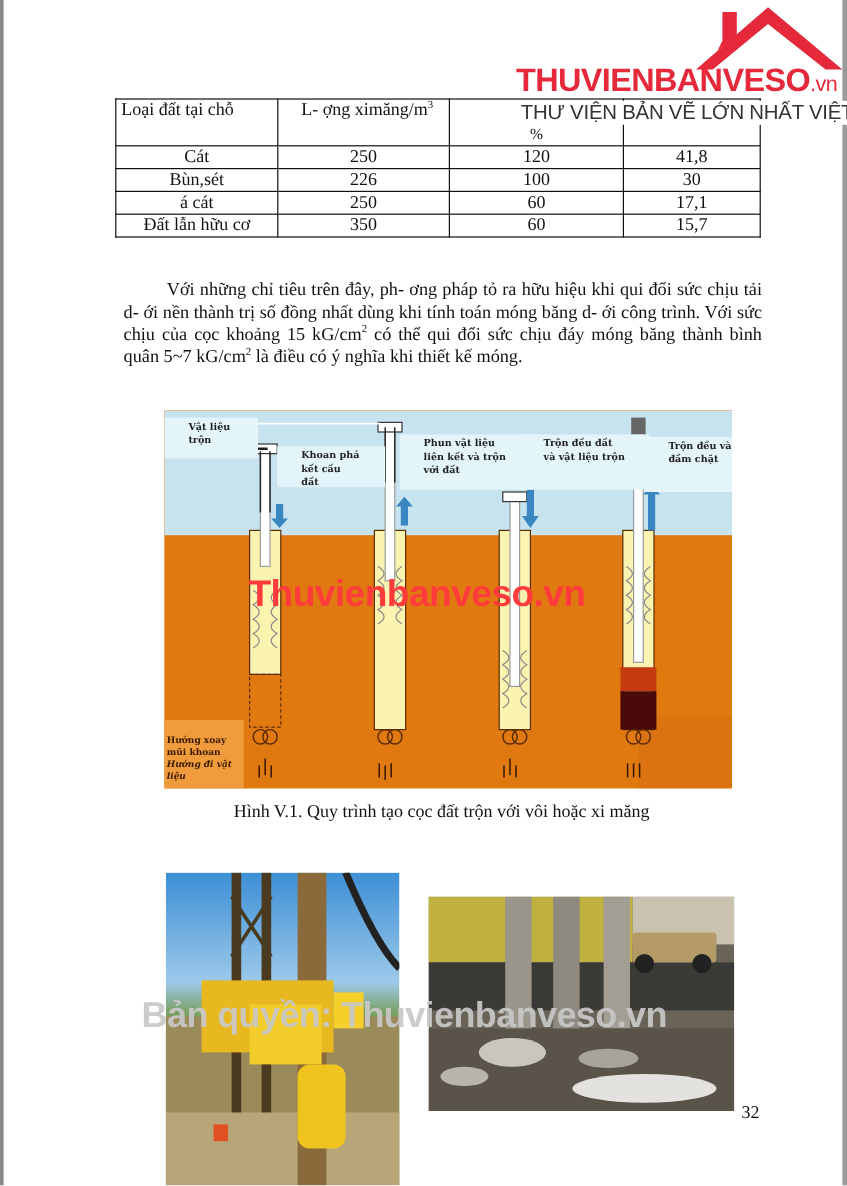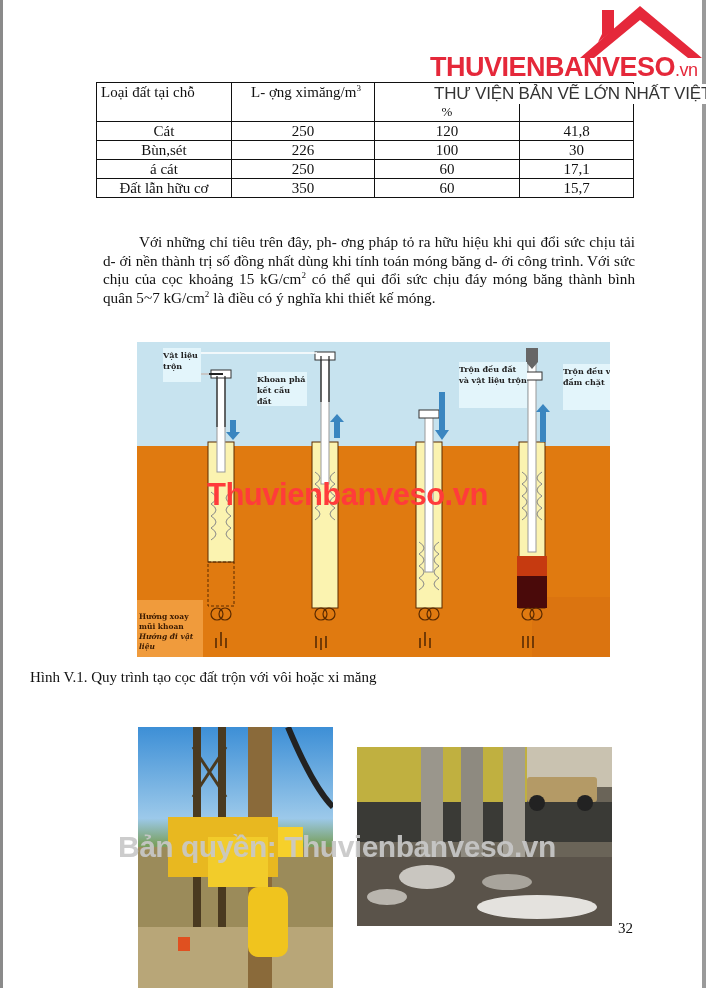--- a/index.html
+++ b/index.html
@@ -46,34 +46,34 @@
   .para {
     position: absolute; left: 103px; top: 233px; width: 532px;
     font-size: 15.2px; line-height: 18.5px; text-align: justify; text-indent: 36px; margin: 0;
   }
 
   
   .diagram { position: absolute; left: 137px; top: 342px; width: 473px; height: 315px; overflow: hidden; background: #e07a10; }
   .diagram .sky { position: absolute; left: 0; top: 0; width: 100%; height: 106px; background: #c7e3ef; }
   .diagram .label-box {
     position: absolute; background: #e3f5fb; font-family: "DejaVu Serif", serif; font-weight: bold;
-    font-size: 8px; line-height: 11px; color: #222; padding: 2px 0; margin-left: 26px;
+    font-size: 8px; line-height: 11px; color: #222; padding: 2px 20px;
   }
   .diagram .legend-box {
     position: absolute; left: 0; top: 258px; width: 66px; height: 57px; background: #f09b3c;
     font-family: "DejaVu Serif", serif; font-size: 7.5px; line-height: 10px; color: #3a1a00; padding: 12px 2px; box-sizing: border-box;
   }
   .diagram .legend-box .b { font-weight: bold; display: block; }
   .diagram .legend-box .i { font-style: italic; font-weight: bold; display: block; }
   .diagram .wm {
     position: absolute; left: 70px; top: 135px; font-family: "Liberation Sans", "DejaVu Sans", sans-serif;
     font-weight: bold; font-size: 31px; color: #ff3b3b; letter-spacing: -0.5px; white-space: nowrap;
   }
   .caption {
-    position: absolute; left: 0; width: 706px; top: 669px; text-align: left; font-size: 15px; padding-left: 30px; box-sizing: border-box;
+    position: absolute; left: 0; width: 706px; top: 669px; text-align: center; font-size: 15px; padding-left: 30px; box-sizing: border-box;
   }
 
   
   .photo1 { position: absolute; left: 138px; top: 727px; width: 195px; height: 261px; overflow: hidden; }
   .photo2 { position: absolute; left: 357px; top: 747px; width: 255px; height: 179px; overflow: hidden; }
   .wm2 {
     position: absolute; left: 118px; top: 830px; font-family: "Liberation Sans", "DejaVu Sans", sans-serif;
     font-weight: bold; font-size: 30px; color: rgba(200,200,200,0.92); white-space: nowrap; letter-spacing: -0.5px;
   }
   .page-num { position: absolute; left: 618px; top: 920px; font-size: 15px; }
@@ -209,20 +209,21 @@
         <line x1="391" y1="294" x2="391" y2="306"></line>
         <line x1="396" y1="294" x2="396" y2="306"></line>
     </g>
 
     <line x1="45" y1="11" x2="180" y2="11" stroke="#fff" stroke-width="1.5"></line>
     <line x1="45" y1="32" x2="72" y2="32" stroke="#fff" stroke-width="1.5"></line>
   </svg>
 
   <div class="label-box" style="left:0;top:6px;width:38px;height:30px;">Vật liệu trộn</div>
   <div class="label-box" style="left:94px;top:30px;width:50px;height:30px;">Khoan phá kết cấu đất</div>
+  <div class="label-box" style="left:196px;top:20px;width:76px;height:42px;">Phun vật liệu liên kết và trộn với đất</div>
   <div class="label-box" style="left:296px;top:20px;width:68px;height:42px;">Trộn đều đất và vật liệu trộn</div>
   <div class="label-box" style="left:400px;top:22px;width:70px;height:42px;">Trộn đều và đầm chặt</div>
 
   <div class="legend-box">
     <span class="b">Hướng xoay mũi khoan</span>
     <span class="i">Hướng đi vật liệu</span>
   </div>
   <div class="wm">Thuvienbanveso.vn</div>
 </div>
 

